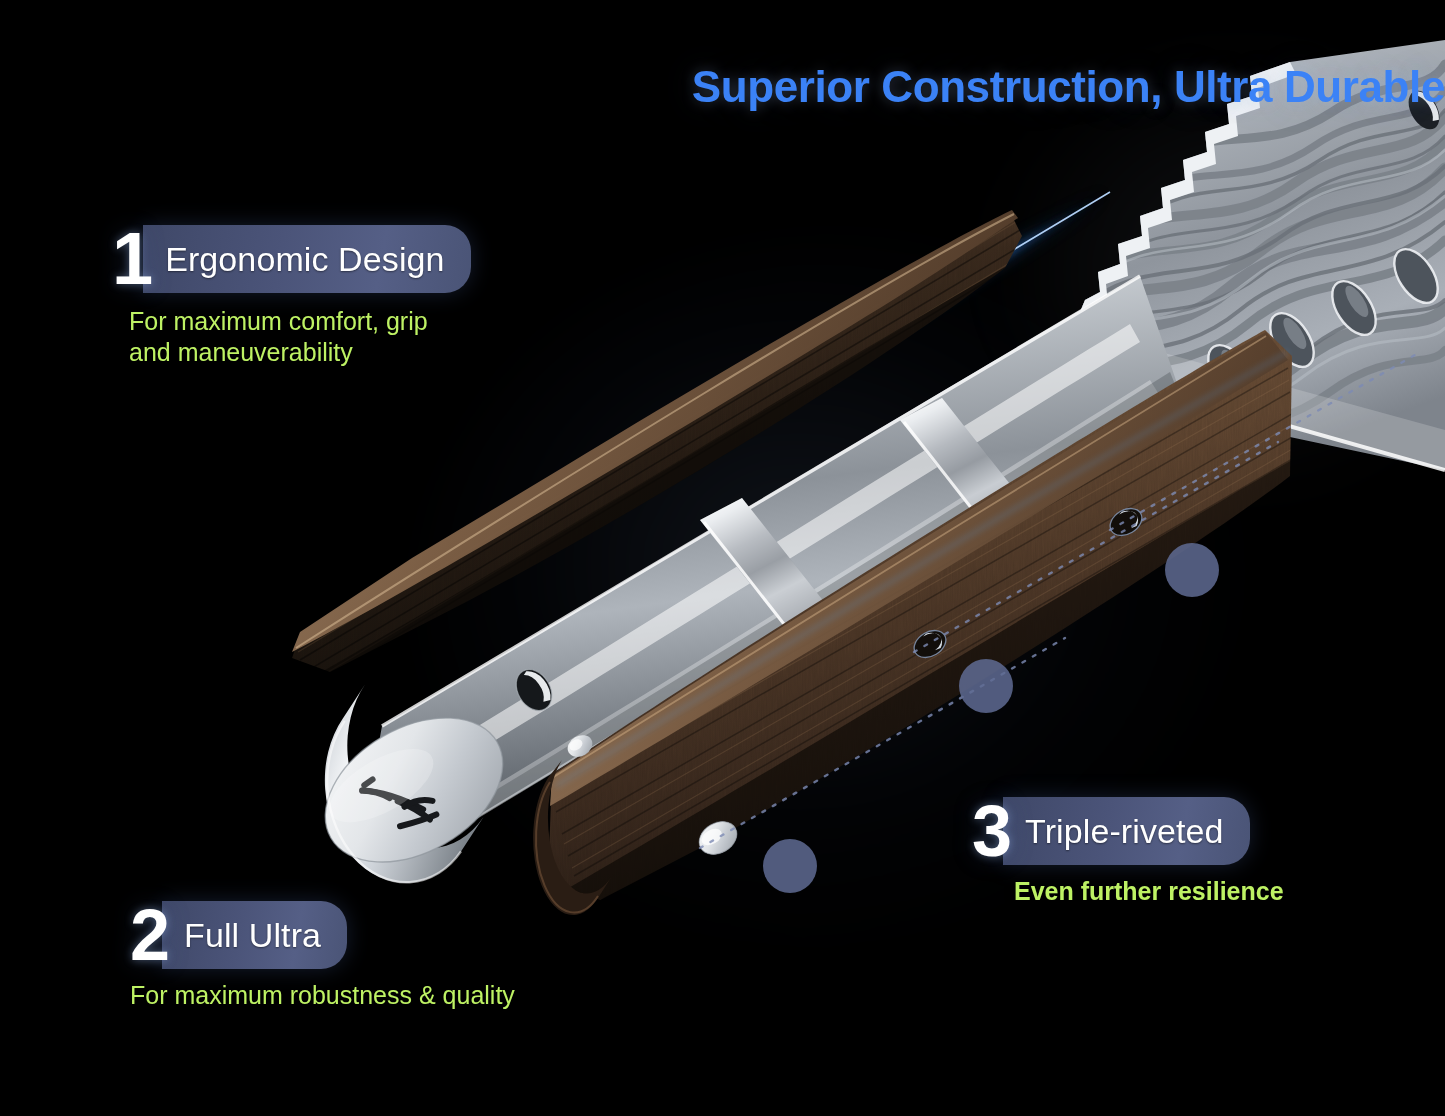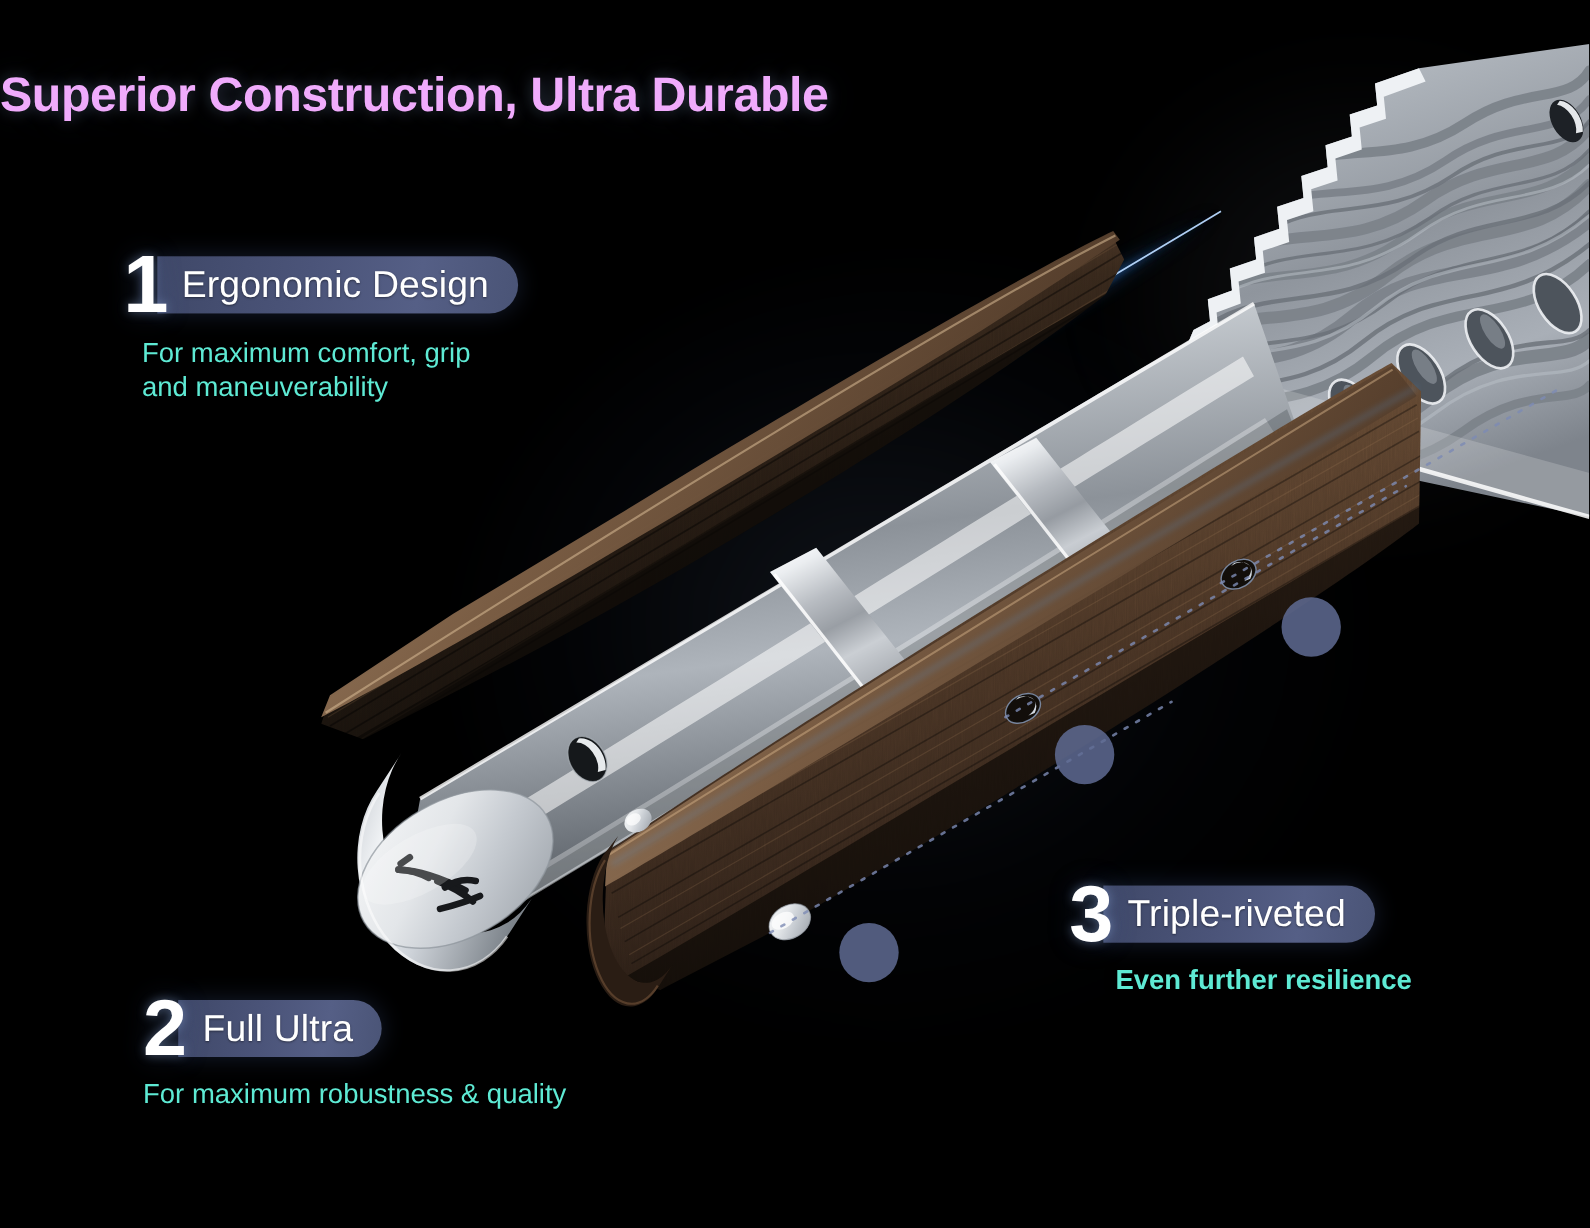--- a/index.html
+++ b/index.html
@@ -20,55 +20,55 @@
        filter:blur(26px);}
   .gp2{left:980px;top:40px;width:520px;height:460px;
        background:radial-gradient(ellipse at 50% 50%,rgba(160,175,200,.10),rgba(0,0,0,0) 70%);
        filter:blur(30px);}
 
   
   #blade-wrap{position:absolute;left:0;top:0;width:1445px;height:1116px;}
 
   
   #title{
-    position:absolute;left:0;right:0;top:62px;text-align:left;
-    color:#f0abfc;font-size:44px;font-weight:700;letter-spacing:-.4px;
+    position:absolute;left:0;right:0;top:62px;text-align:right;
+    color:#3b82f6;font-size:44px;font-weight:700;letter-spacing:-.4px;
     text-shadow:0 0 14px rgba(170,195,235,.30),0 0 40px rgba(90,120,175,.18);
     white-space:nowrap;
   }
 
   .callout{position:absolute;}
 
   .tagrow{position:relative;display:flex;align-items:center;height:58px;}
 
   .num{
     position:relative;z-index:3;
     color:#ffffff;font-weight:700;line-height:.84;
     text-shadow:0 0 10px rgba(150,180,230,.45),0 0 26px rgba(70,100,160,.30);
   }
   .num-1{font-size:74px;margin-right:-4px;}
   .num-2{font-size:72px;margin-right:-2px;}
   .num-3{font-size:72px;margin-right:-3px;}
 
   .pill{
     position:relative;z-index:2;margin-left:-6px;
-    height:52px;display:flex;align-items:center;
+    height:68px;display:flex;align-items:center;
     padding:0 26px 0 22px;
     border-radius:0 26px 26px 0;
     background:linear-gradient(100deg,#3f4868 0%,#4b5479 42%,#555f86 72%,#4a5476 100%);
     box-shadow:0 0 22px rgba(70,95,155,.30);
   }
   .pill span{
     color:#ffffff;font-size:34px;font-weight:400;letter-spacing:.1px;
     white-space:nowrap;
     text-shadow:0 1px 2px rgba(0,0,0,.45);
   }
 
   .sub{
-    color:#5eead4;font-size:25px;font-weight:400;line-height:1.22;
+    color:#bef264;font-size:25px;font-weight:400;line-height:1.22;
     text-shadow:0 0 10px rgba(0,0,0,.9),0 1px 3px rgba(0,0,0,.8);
     white-space:pre-line;
   }
 
   
   #callout-1{left:112px;top:230px;}
   #callout-1 .sub{margin-top:18px;margin-left:17px;}
 
   #callout-2{left:130px;top:906px;}
   #callout-2 .sub{margin-top:16px;}

